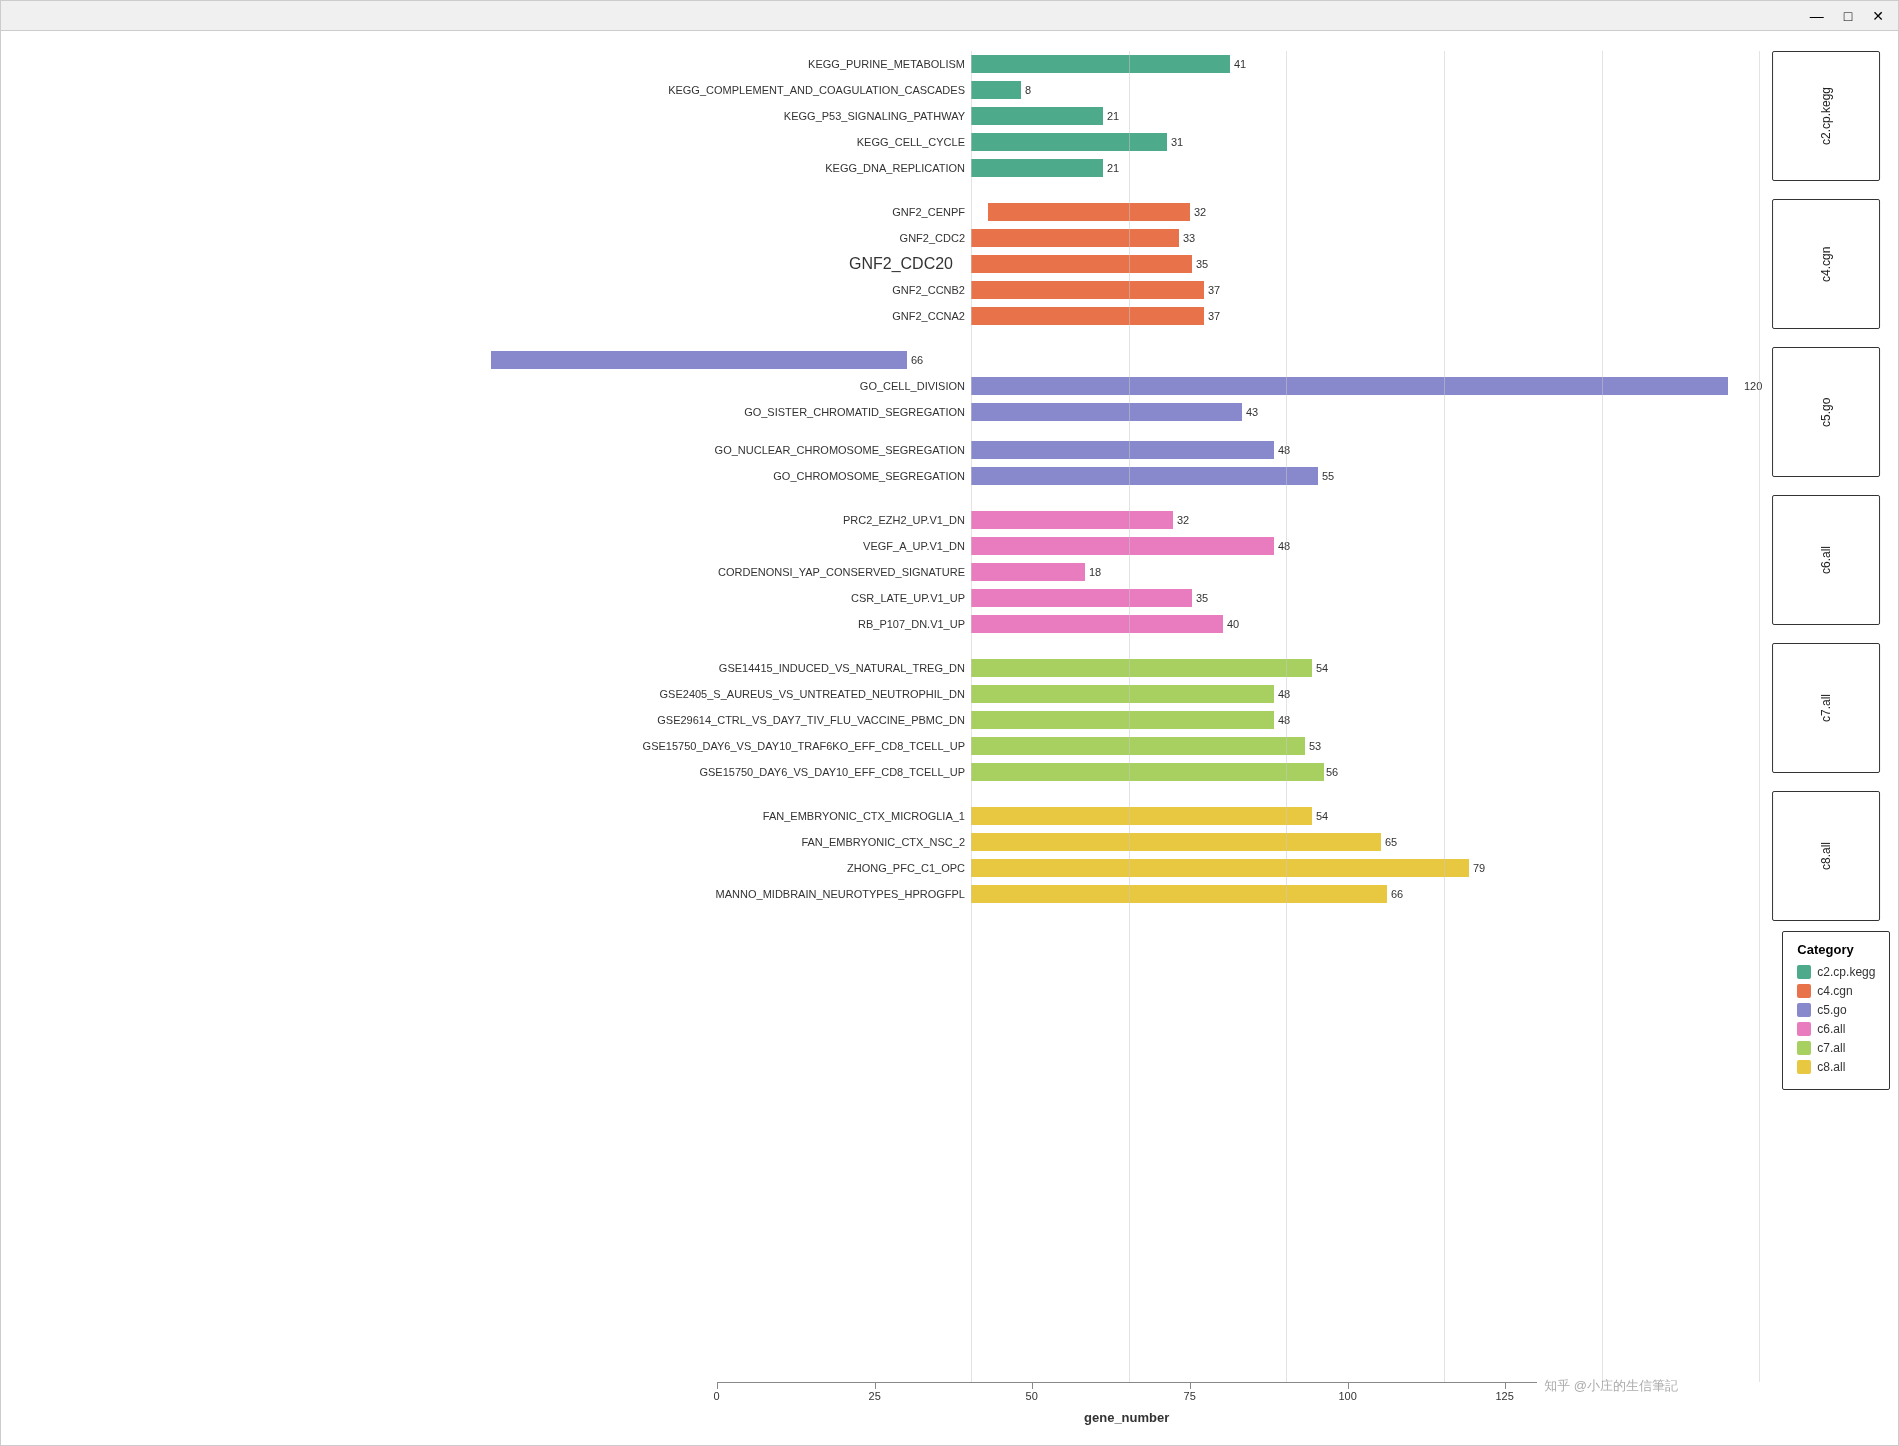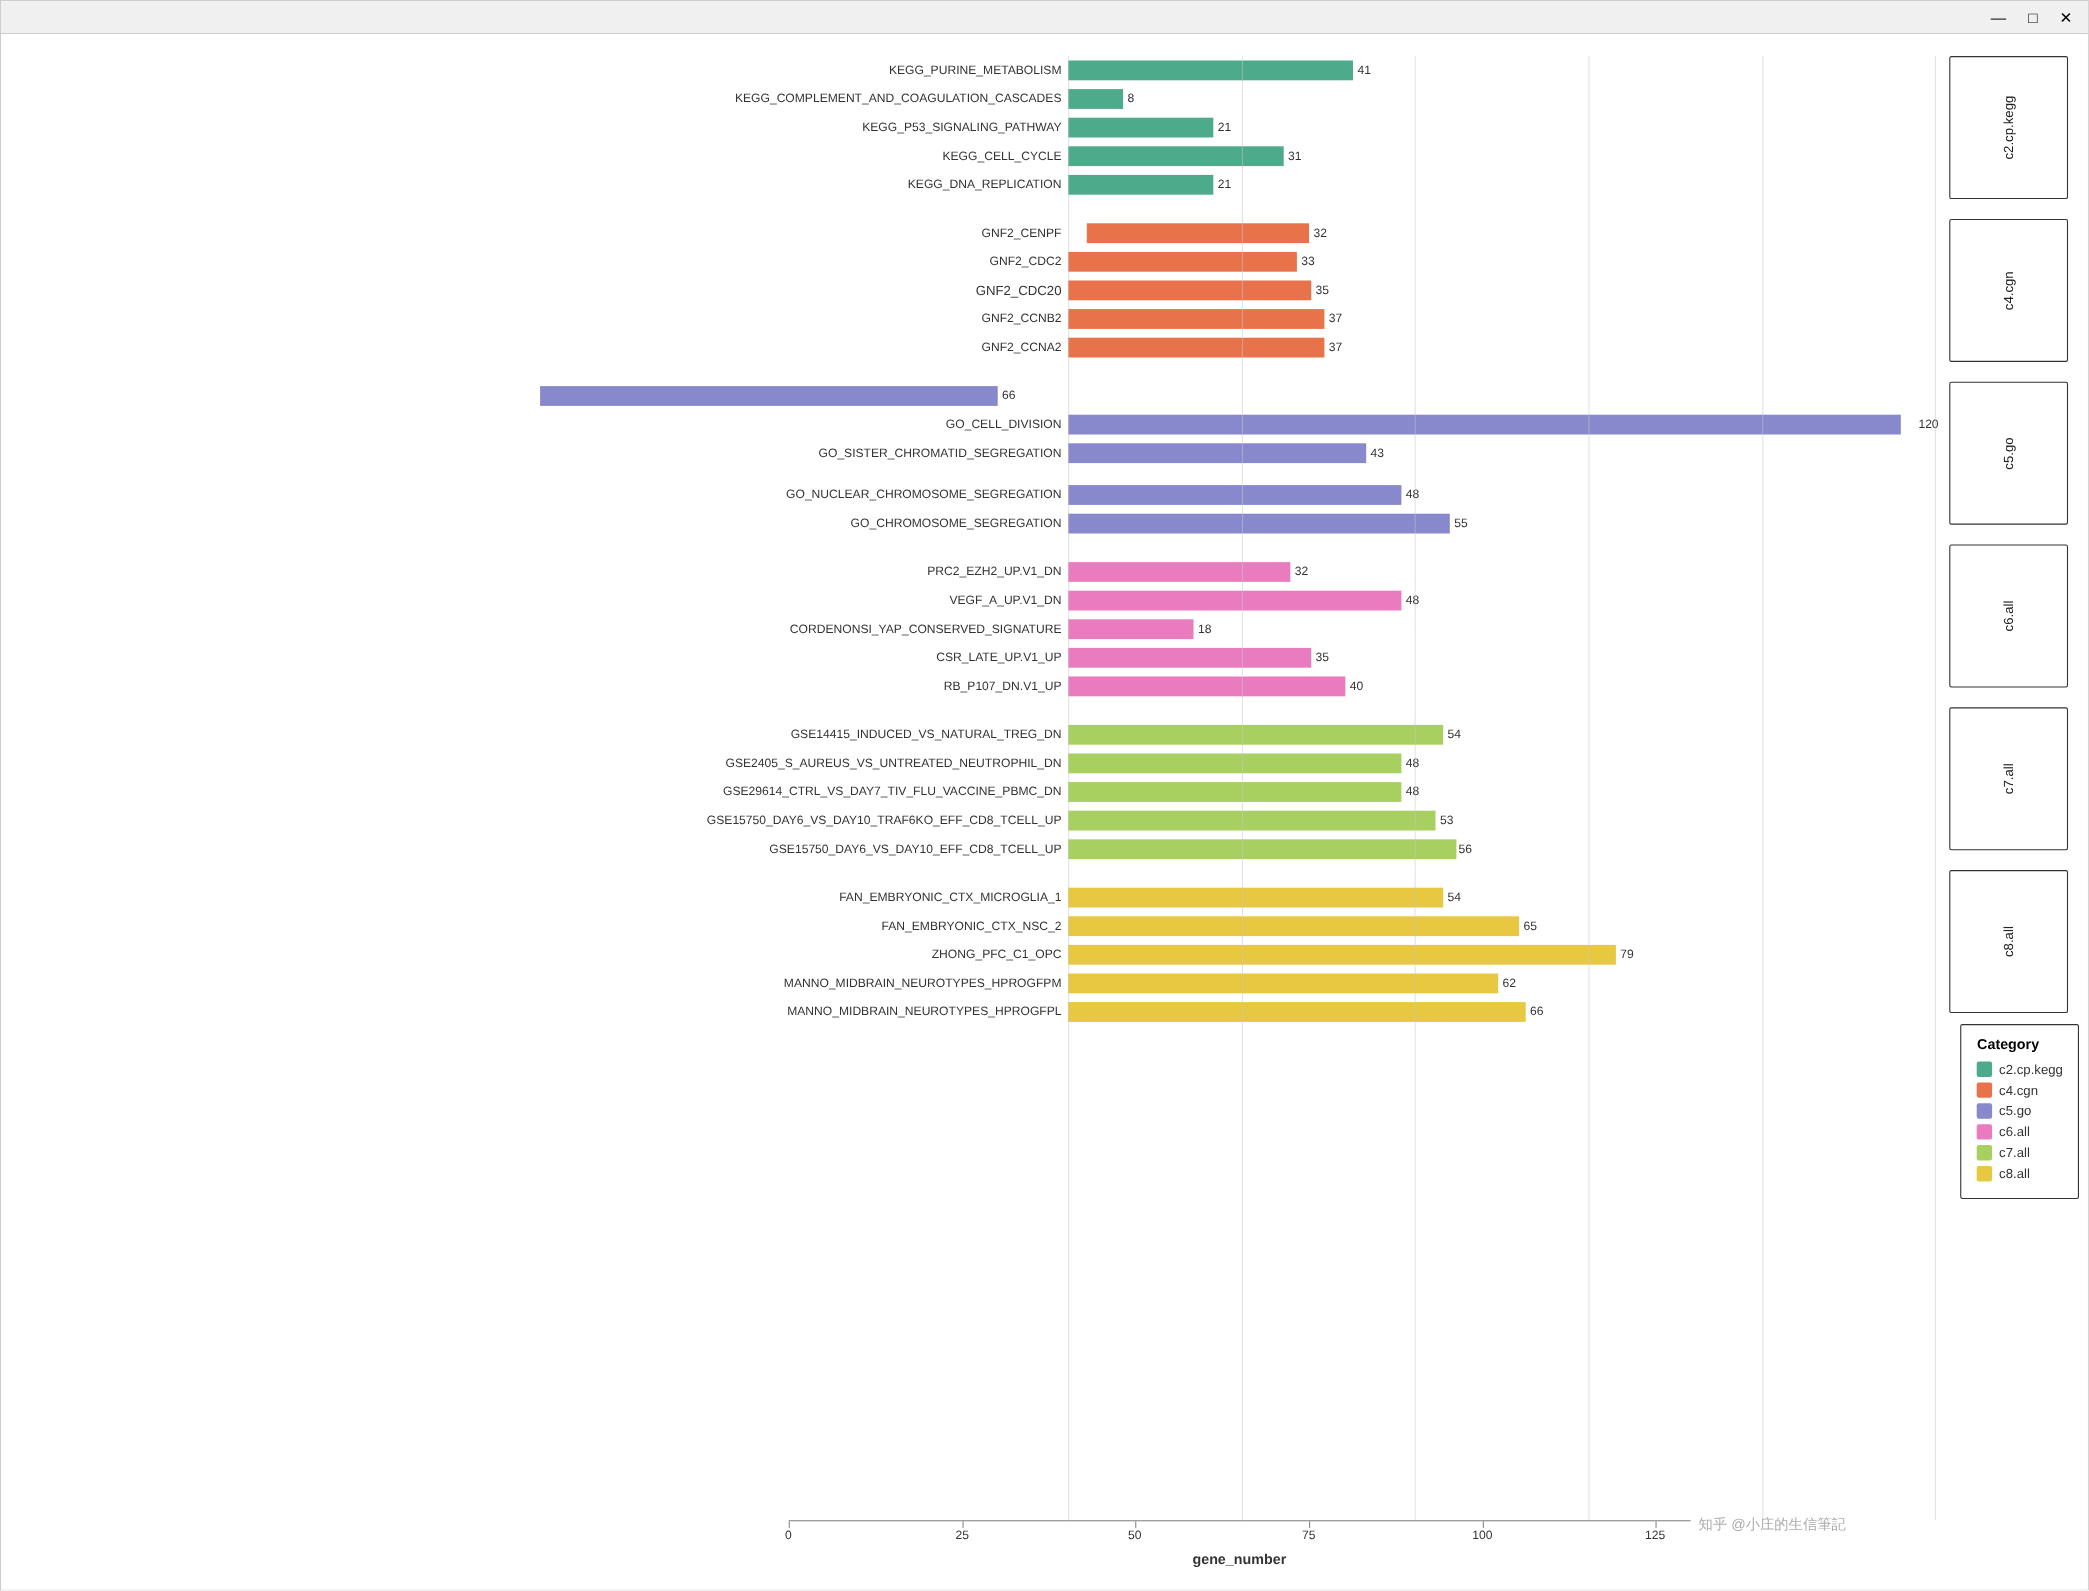--- a/index.html
+++ b/index.html
@@ -156,21 +156,21 @@
               </div>
             </div>
             <div style="display: flex; align-items: center; height: 26px;">
               <div style="min-width: 480px; text-align: right; padding-right: 6px; font-size: 11px; color: rgb(51, 51, 51); display: flex; align-items: center; justify-content: flex-end; height: 100%;">GNF2_CDC2</div>
               <div style="display: flex; align-items: center; flex: 1 1 0%;">
                 <div style="width: 208px; height: 18px; background: rgb(232, 115, 74); display: inline-block;"></div>
                 <span style="margin-left: 4px; font-size: 11px; color: rgb(51, 51, 51);">33</span>
               </div>
             </div>
             <div style="display: flex; align-items: center; height: 26px;">
-              <div style="min-width: 480px; text-align: right; padding-right: 6px; font-size: 12px; color: rgb(51, 51, 51); display: flex; align-items: center; justify-content: flex-end; height: 100%;">GNF2_CDC20</div>
+              <div style="min-width: 480px; text-align: right; padding-right: 18px; font-size: 16px; color: rgb(51, 51, 51); display: flex; align-items: center; justify-content: flex-end; height: 100%;">GNF2_CDC20</div>
               <div style="display: flex; align-items: center; flex: 1 1 0%;">
                 <div style="width: 221px; height: 18px; background: rgb(232, 115, 74); display: inline-block;"></div>
                 <span style="margin-left: 4px; font-size: 11px; color: rgb(51, 51, 51);">35</span>
               </div>
             </div>
             <div style="display: flex; align-items: center; height: 26px;">
               <div style="min-width: 480px; text-align: right; padding-right: 6px; font-size: 11px; color: rgb(51, 51, 51); display: flex; align-items: center; justify-content: flex-end; height: 100%;">GNF2_CCNB2</div>
               <div style="display: flex; align-items: center; flex: 1 1 0%;">
                 <div style="width: 233px; height: 18px; background: rgb(232, 115, 74); display: inline-block;"></div>
                 <span style="margin-left: 4px; font-size: 11px; color: rgb(51, 51, 51);">37</span>
@@ -311,27 +311,20 @@
               <div style="display: flex; align-items: center; flex: 1 1 0%;">
                 <div style="width: 410px; height: 18px; background: rgb(232, 200, 64); display: inline-block;"></div>
                 <span style="margin-left: 4px; font-size: 11px; color: rgb(51, 51, 51);">65</span>
               </div>
             </div>
             <div style="display: flex; align-items: center; height: 26px;">
               <div style="min-width: 480px; text-align: right; padding-right: 6px; font-size: 11px; color: rgb(51, 51, 51); display: flex; align-items: center; justify-content: flex-end; height: 100%;">ZHONG_PFC_C1_OPC</div>
               <div style="display: flex; align-items: center; flex: 1 1 0%;">
                 <div style="width: 498px; height: 18px; background: rgb(232, 200, 64); display: inline-block;"></div>
                 <span style="margin-left: 4px; font-size: 11px; color: rgb(51, 51, 51);">79</span>
-              </div>
-            </div>
-            <div style="display: flex; align-items: center; height: 26px;">
-              <div style="min-width: 480px; text-align: right; padding-right: 6px; font-size: 11px; color: rgb(51, 51, 51); display: flex; align-items: center; justify-content: flex-end; height: 100%;">MANNO_MIDBRAIN_NEUROTYPES_HPROGFPM</div>
-              <div style="display: flex; align-items: center; flex: 1 1 0%;">
-                <div style="width: 391px; height: 18px; background: rgb(232, 200, 64); display: inline-block;"></div>
-                <span style="margin-left: 4px; font-size: 11px; color: rgb(51, 51, 51);">62</span>
               </div>
             </div>
             <div style="display: flex; align-items: center; height: 26px;">
               <div style="min-width: 480px; text-align: right; padding-right: 6px; font-size: 11px; color: rgb(51, 51, 51); display: flex; align-items: center; justify-content: flex-end; height: 100%;">MANNO_MIDBRAIN_NEUROTYPES_HPROGFPL</div>
               <div style="display: flex; align-items: center; flex: 1 1 0%;">
                 <div style="width: 416px; height: 18px; background: rgb(232, 200, 64); display: inline-block;"></div>
                 <span style="margin-left: 4px; font-size: 11px; color: rgb(51, 51, 51);">66</span>
               </div>
             </div>
             <div style="position: absolute; inset: 0px 0px 0px 480px; pointer-events: none;">

